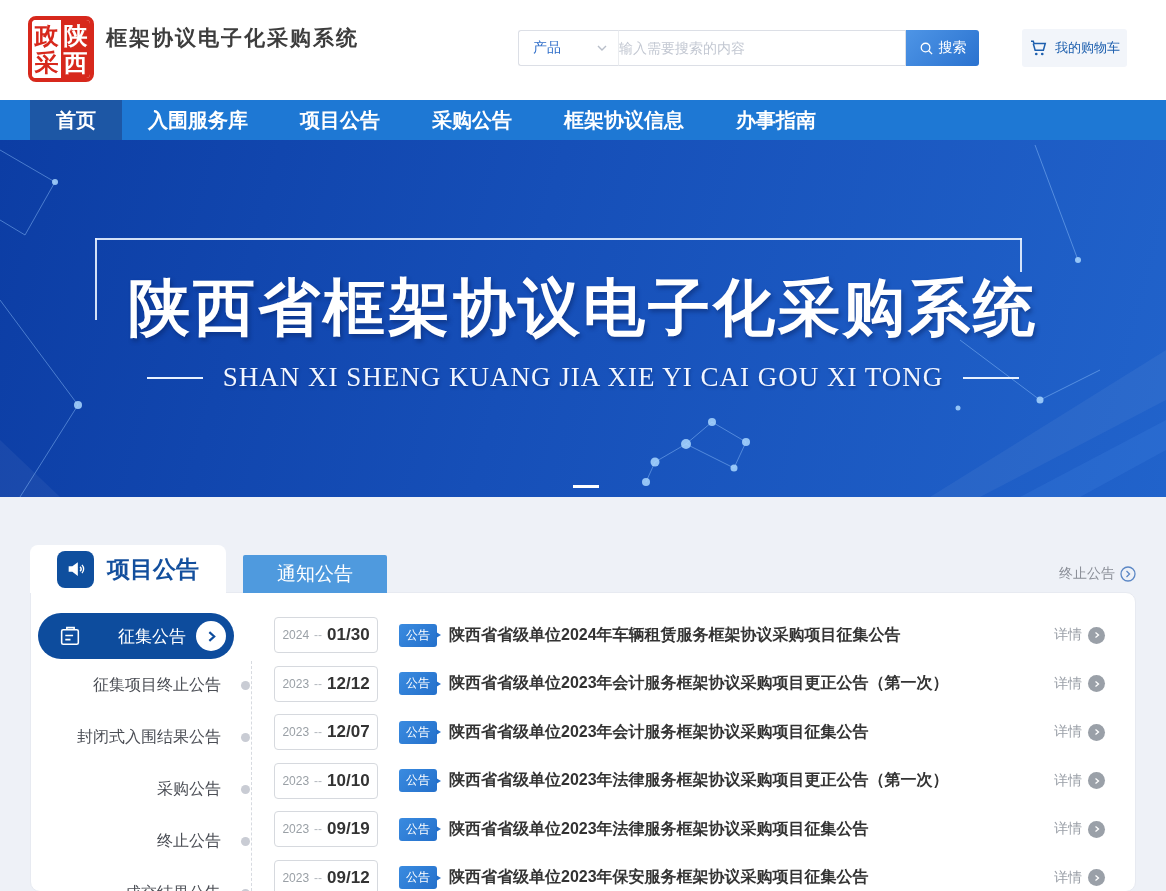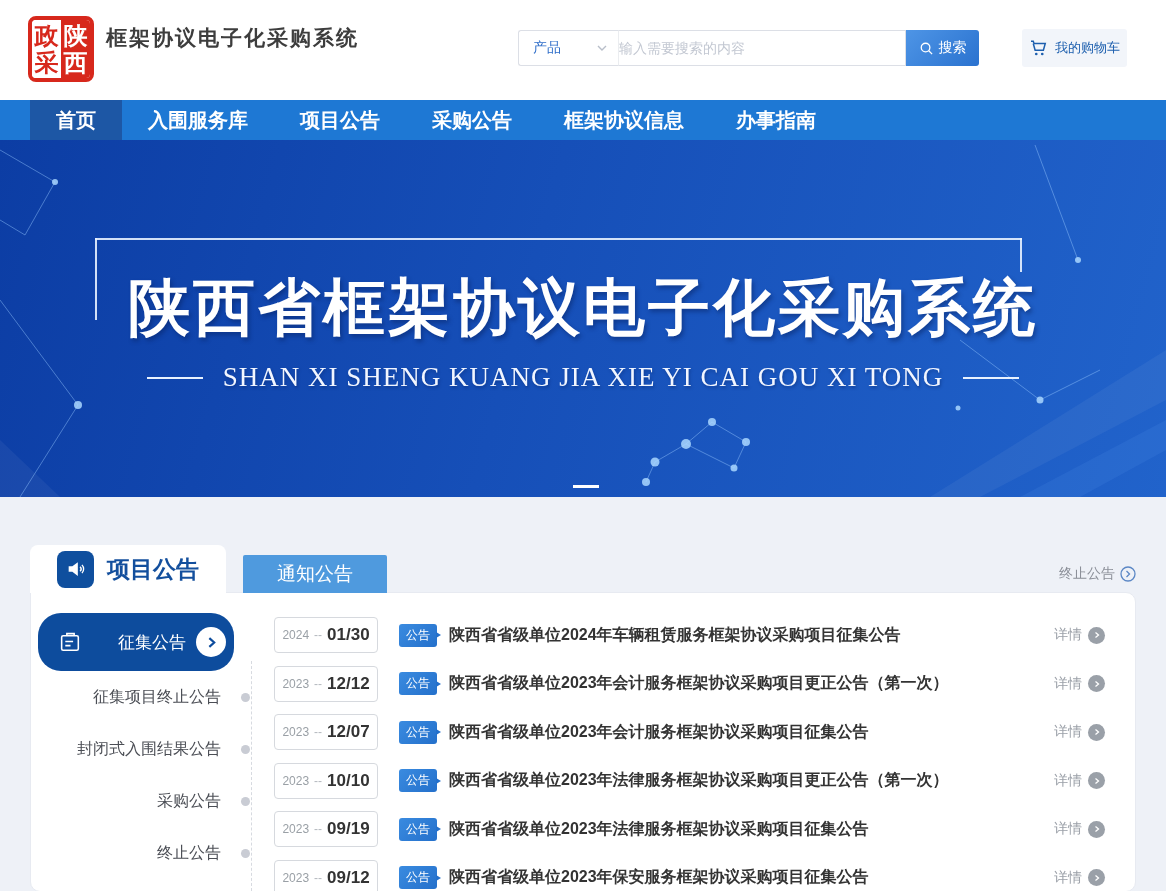--- a/index.html
+++ b/index.html
@@ -67,21 +67,21 @@
                   display:flex; align-items:center; justify-content:center; cursor:pointer; border-radius:2px 2px 0 0;
                   margin-left:17px; }
   .more-link { margin-left:auto; align-self:flex-end; margin-bottom:10px; display:flex; align-items:center; gap:5px;
                color:#8b8f98; font-size:14px; cursor:pointer; text-decoration:none; }
 
   
   .card { position:relative; z-index:1; margin-top:-1px; height:252px; background:#fff; border:1px solid #e7eaf1;
           border-radius:0 10px 10px 10px; display:flex; height:300px; overflow:hidden; }
   aside { width:232px; position:relative; padding-top:20px; flex-shrink:0; }
   .side-rail { position:absolute; left:220px; top:68px; bottom:0; border-left:1px dashed #d7dae0; }
-  .pill { margin-left:7px; width:196px; height:58px; background:#0d4c9d; border-radius:23px; display:flex;
+  .pill { margin-left:7px; width:196px; height:46px; background:#0d4c9d; border-radius:23px; display:flex;
           align-items:center; cursor:pointer; padding:0 8px 0 20px; position:relative; z-index:1; }
   .pill-label { flex:1; text-align:right; color:#fff; font-size:17px; margin-right:10px; }
   .pill-circle { width:30px; height:30px; background:#fff; border-radius:50%; display:flex; align-items:center;
                  justify-content:center; }
   .side-item { position:relative; height:52px; display:flex; align-items:center; justify-content:flex-end;
                padding-right:42px; color:#4b4e55; font-size:16px; cursor:pointer; }
   .side-item .dot { position:absolute; right:13px; width:9px; height:9px; border-radius:50%; background:#c9ccd4; }
 
   .list { flex:1; padding:18px 30px 0 11px; }
   .row { height:48.5px; display:flex; align-items:center; }

